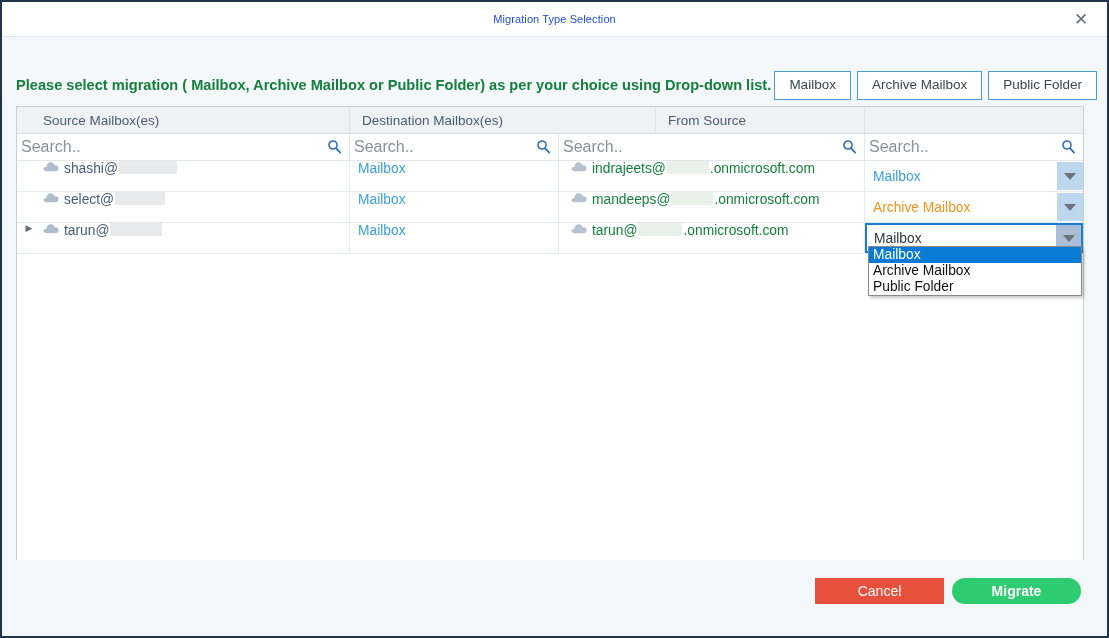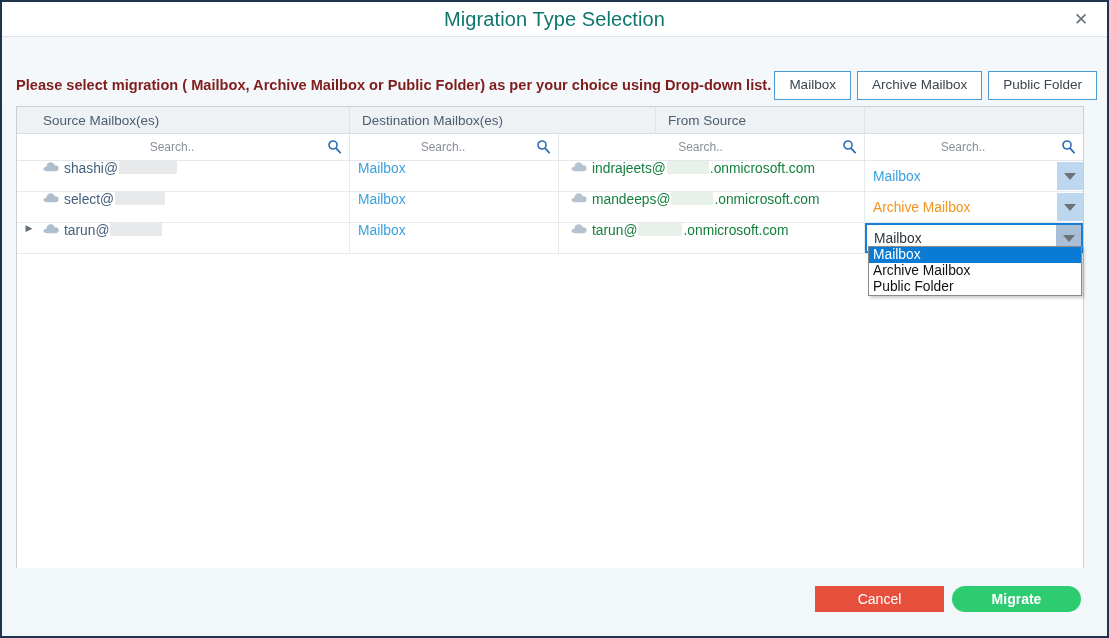--- a/index.html
+++ b/index.html
@@ -26,22 +26,22 @@
   .titlebar {
     position: relative;
     height: 34px;
     background: #ffffff;
     border-bottom: 1px solid #dfe6ea;
     display: flex;
     align-items: center;
     justify-content: center;
   }
   .titlebar-title {
-    font-size: 20px;
-    color: #0f766e;
+    font-size: 11px;
+    color: #1d4ed8;
     letter-spacing: .1px;
   }
   .close-btn {
     position: absolute;
     right: 8px;
     top: 0;
     height: 34px;
     width: 36px;
     display: flex;
     align-items: center;
@@ -59,21 +59,21 @@
   }
   .instruction-text {
     position: absolute;
     left: 14px;
     top: 40px;
     width: 860px;
     height: 23px;
     overflow: hidden;
     font-size: 14.6px;
     font-weight: bold;
-    color: #7f1d1d;
+    color: #15803d;
     line-height: 16px;
     white-space: nowrap;
   }
   .type-buttons {
     position: absolute;
     right: 10px;
     top: 69px;
     display: flex;
     gap: 6px;
   }
@@ -136,27 +136,26 @@
   }
   .search-cell.c0 { width: 333px; }
   .search-cell.c1 { width: 209px; }
   .search-cell.c2 { width: 306px; }
   .search-cell.c3 { width: 218px; border-right: none; }
   .search-input {
     border: none;
     outline: none;
     background: transparent;
     font-family: "Liberation Sans", sans-serif;
-    font-size: 12px;
+    font-size: 16px;
     color: #3c4350;
     width: 100%;
     padding: 0 26px 0 4px;
     box-sizing: border-box;
     height: 24px;
-    text-align: center;
   }
   .search-input::placeholder { color: #8a9099; opacity: 1; }
   .mag {
     position: absolute;
     right: 7px;
     top: 5px;
     width: 15px;
     height: 15px;
     pointer-events: none;
   }
@@ -272,21 +271,21 @@
   .dd-item.selected {
     background: #0a7bd4;
     color: #ffffff;
   }
 
   
   .footer {
     position: absolute;
     left: 0;
     right: 0;
-    bottom: 4px;
+    bottom: 12px;
     height: 64px;
     background: #f2f7f9;
   }
   .footer-buttons {
     position: absolute;
     right: 26px;
     top: 18px;
     display: flex;
     gap: 8px;
   }

